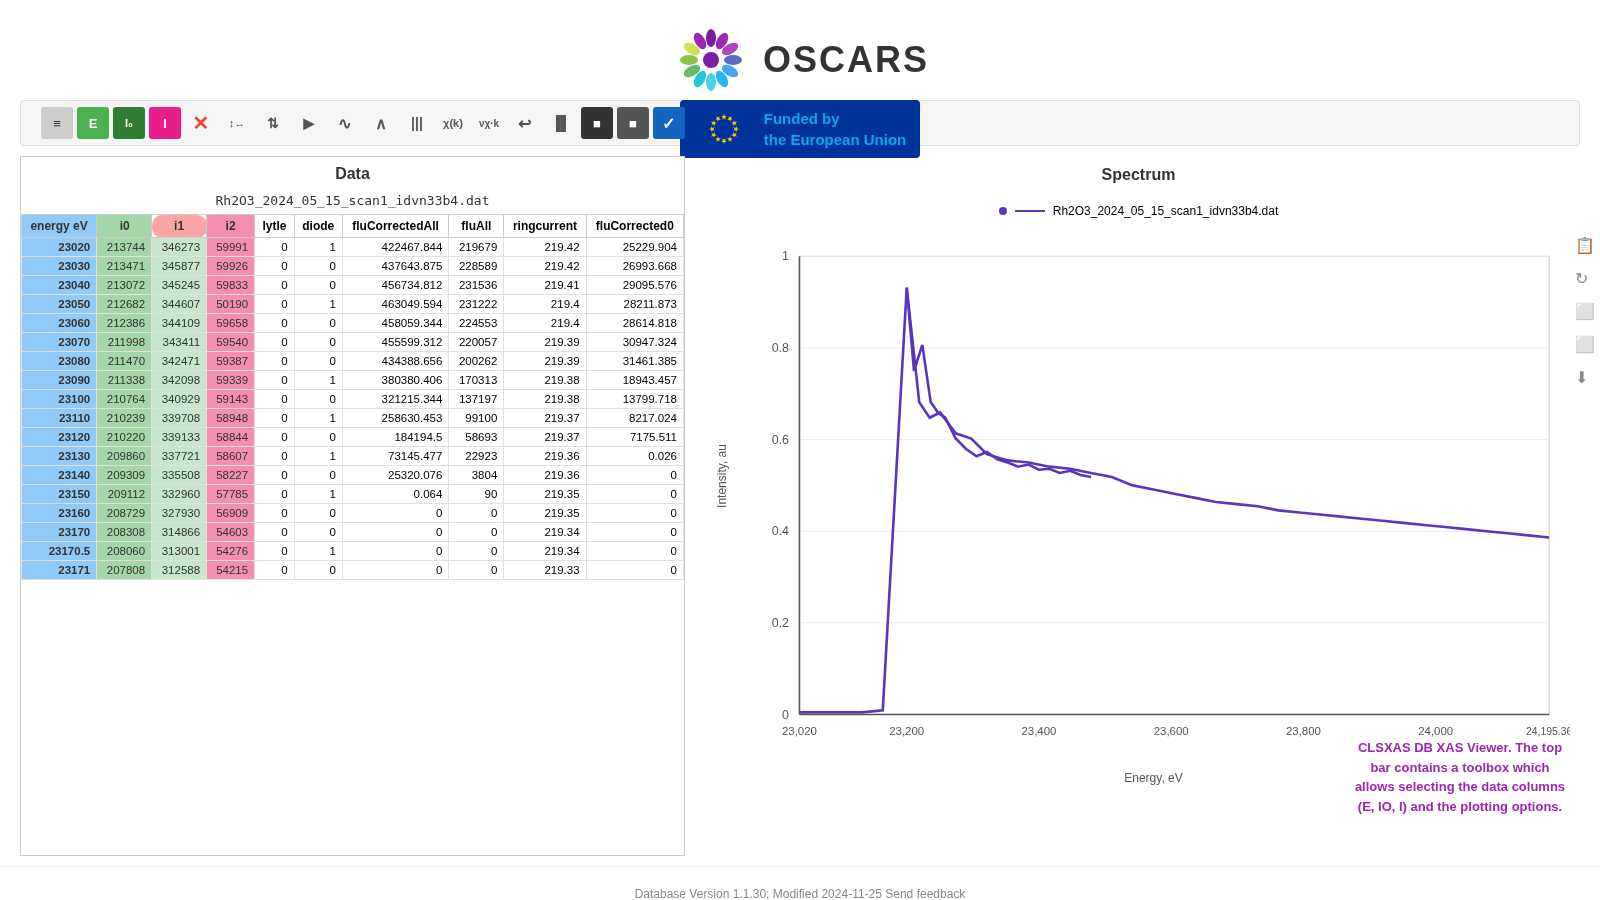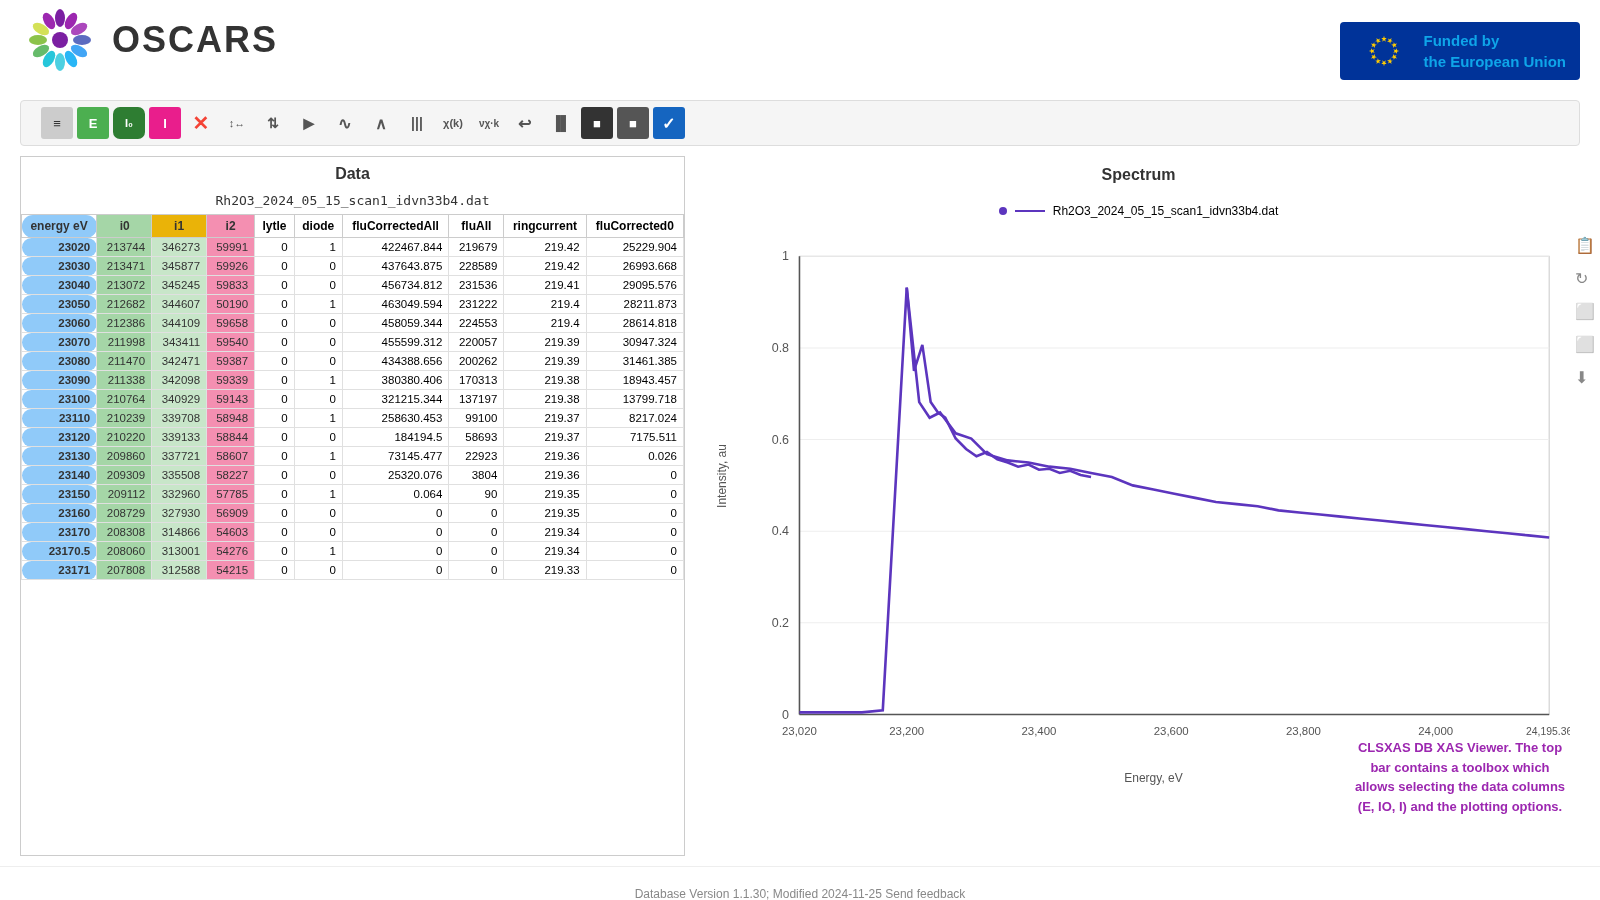--- a/index.html
+++ b/index.html
@@ -1,24 +1,25 @@
 <!DOCTYPE html>
 <html><head>
   <meta charset="utf-8">
   <style>
     * { box-sizing: border-box; margin: 0; padding: 0; }
     body { font-family: Arial, sans-serif; background: #fff; width: 1600px; height: 900px; overflow: hidden; }
 
     
     .header {
       display: flex;
-      align-items: flex-end;
+      align-items: center;
       justify-content: space-between;
       padding: 20px 20px;
       height: 100px;
+      flex-direction: column;
     }
     .logo-area {
       display: flex;
       align-items: center;
       gap: 12px;
     }
     .logo-circle {
       width: 80px;
       height: 80px;
       position: relative;
@@ -62,21 +63,21 @@
       align-items: center;
       justify-content: center;
       border: none;
       border-radius: 3px;
       cursor: pointer;
       font-size: 13px;
       font-weight: bold;
     }
     .tool-btn-gray { background: #ccc; color: #333; }
     .tool-btn-green { background: #4caf50; color: #fff; }
-    .tool-btn-dark-green { background: #2e7d32; color: #fff; border-radius: 7px; }
+    .tool-btn-dark-green { background: #2e7d32; color: #fff; }
     .tool-btn-pink { background: #e91e8c; color: #fff; }
     .tool-btn-transparent { background: transparent; color: #555; font-size: 14px; }
 
     
     .main-content {
       display: flex;
       padding: 10px 20px;
       gap: 12px;
       height: calc(900px - 100px - 50px - 30px);
     }
@@ -120,28 +121,28 @@
       position: sticky;
       top: 0;
       z-index: 1;
     }
     tbody td {
       border: 1px solid #e0e0e0;
       padding: 3px 6px;
       text-align: right;
       font-size: 11.5px;
     }
-    .col-energy { background: #90caf9; color: #333; font-weight: bold; border-radius: 11px; }
+    .col-energy { background: #90caf9; color: #333; font-weight: bold; }
     .col-i0 { background: #a5d6a7; color: #333; }
     .col-i1 { background: #c8e6c9; color: #333; }
     .col-i2 { background: #f48fb1; color: #333; }
 
     th.col-energy { background: #90caf9; }
     th.col-i0 { background: #a5d6a7; padding-left: 7px; }
-    th.col-i1 { background: #eab308; }
+    th.col-i1 { background: #fca5a5; border-radius: 10px; }
     th.col-i2 { background: #f48fb1; }
 
     
     .spectrum-panel {
       flex: 1;
       padding: 10px;
       position: relative;
     }
     .spectrum-title {
       text-align: center;

